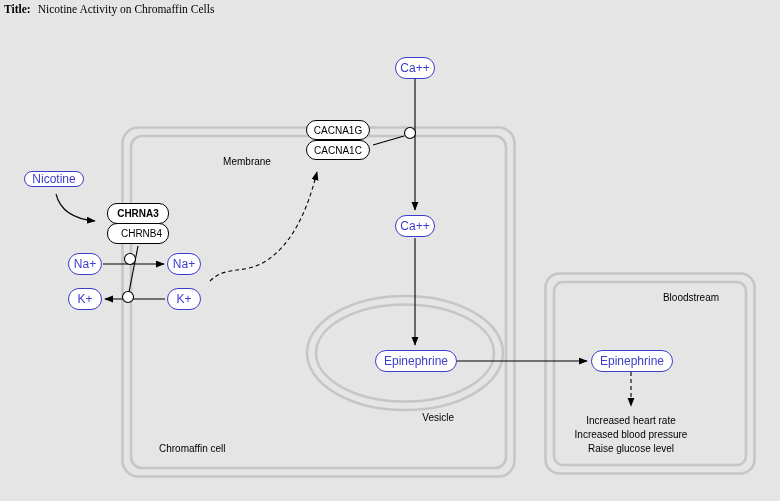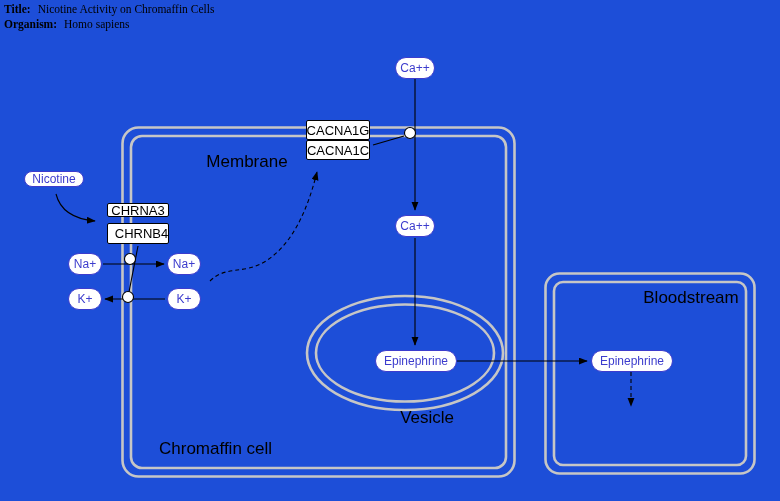--- a/index.html
+++ b/index.html
@@ -1,20 +1,20 @@
 <!DOCTYPE html>
 <html><head>
 <meta charset="utf-8">
 <style>
   html, body { margin: 0; padding: 0; background: #ffffff; }
   #canvas {
     position: relative;
     width: 780px;
     height: 501px;
-    background: #1d4ed8;
+    background: #e5e5e5;
     font-family: "Liberation Sans", sans-serif;
     overflow: hidden;
   }
   #diagram-svg { position: absolute; left: 0; top: 0; }
 
   
   .meta {
     position: absolute; left: 4px; top: 2px;
     font-family: "Liberation Serif", serif;
     font-size: 11.5px; line-height: 15.3px; color: #000;
@@ -33,27 +33,27 @@
   }
   .metabolite {
     border: 1.4px solid #3c3ccd;
     color: #3c3ccd;
     border-radius: 11px;
     font-size: 12px;
   }
   .gene {
     border: 1.1px solid #000000;
     color: #000000;
-    border-radius: 2px;
-    font-size: 13px;
+    border-radius: 10px;
+    font-size: 10px;
   }
 
   .freelabel {
     position: absolute; color: #000;
-    font-size: 17px; line-height: 13.5px;
+    font-size: 10px; line-height: 13.5px;
     white-space: nowrap;
   }
   .centered { text-align: center; white-space: normal; }
 </style>
 </head>
 <body>
 
 <div id="canvas">
 
   <svg id="diagram-svg" width="780" height="501" viewBox="0 0 780 501">
@@ -93,49 +93,51 @@
 
     <path d="M457,361 L587,361" fill="none" stroke="#000" stroke-width="1.1" marker-end="url(#arr)"></path>
 
     <path d="M631,372 L631,406" fill="none" stroke="#000" stroke-width="1.1" stroke-dasharray="4,3" marker-end="url(#arr)"></path>
   </svg>
 
   <div class="meta">
     <div>
       <span class="lbl">Title:</span><span class="val">Nicotine Activity on Chromaffin Cells</span>
     </div>
-    <div>
-      <span class="lbl">Organism:</span><span class="val">Homo sapiens</span>
-    </div>
   </div>
 
   <div class="node metabolite" style="left:24px;top:171px;width:60px;height:16px;">Nicotine</div>
 
   <div class="node metabolite" style="left:68px;top:253px;width:34px;height:22px;">Na+</div>
   <div class="node metabolite" style="left:167px;top:253px;width:34px;height:22px;">Na+</div>
 
   <div class="node metabolite" style="left:68px;top:288px;width:34px;height:22px;">K+</div>
   <div class="node metabolite" style="left:167px;top:288px;width:34px;height:22px;">K+</div>
 
   <div class="node metabolite" style="left:395px;top:57px;width:40px;height:22px;">Ca++</div>
   <div class="node metabolite" style="left:395px;top:215px;width:40px;height:22px;">Ca++</div>
 
   <div class="node metabolite" style="left:375px;top:350px;width:82px;height:22px;">Epinephrine</div>
   <div class="node metabolite" style="left:591px;top:350px;width:82px;height:22px;">Epinephrine</div>
 
-  <div class="node gene" style="left:107px;top:203px;width:62px;height:14px;">CHRNA3</div>
+  <div class="node gene" style="left:107px;top:203px;width:62px;height:21px;font-weight:bold;">CHRNA3</div>
   <div class="node gene" style="left:107px;top:223px;width:62px;height:21px;padding-left:7px;">CHRNB4</div>
 
   <div class="node gene" style="left:306px;top:120px;width:64px;height:20px;">CACNA1G</div>
   <div class="node gene" style="left:306px;top:140px;width:64px;height:20px;text-align:right;">CACNA1C</div>
 
   <div class="freelabel centered" style="left:187px;top:155px;width:120px;">
     <div>Membrane</div>
   </div>
 
   <div class="freelabel" style="left:159px;top:442px;">Chromaffin cell</div>
 
   <div class="freelabel centered" style="left:370px;top:411px;width:84px;text-align:right;">Vesicle</div>
 
   <div class="freelabel centered" style="left:641px;top:291px;width:100px;">Bloodstream</div>
 
+  <div class="freelabel centered" style="left:536px;top:414px;width:190px;line-height:14px;">
+    <div>Increased heart rate</div>
+    <div>Increased blood pressure</div>
+    <div>Raise glucose level</div>
+  </div>
 
 </div>
 
 </body></html>

